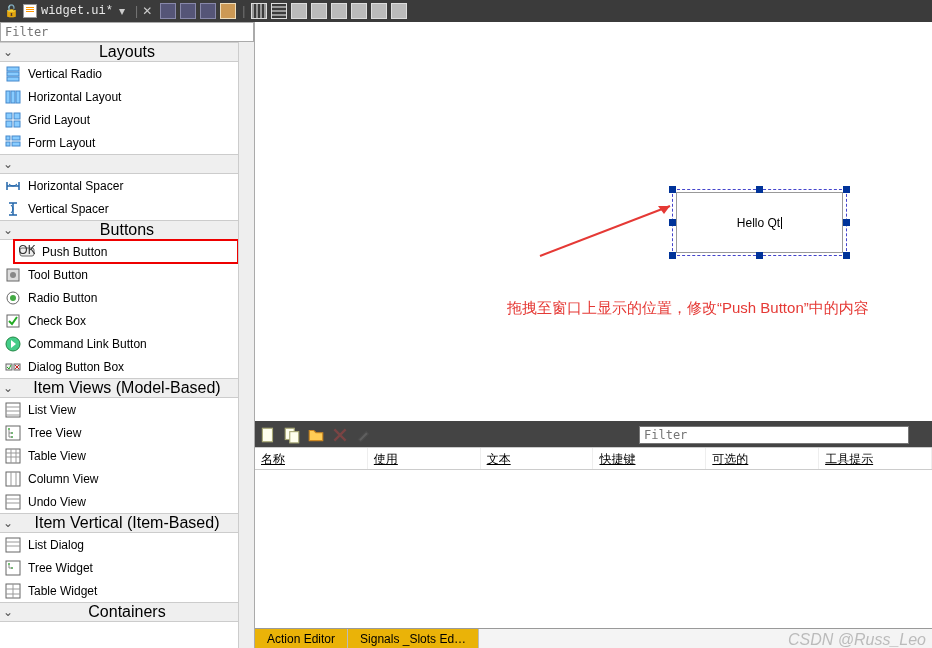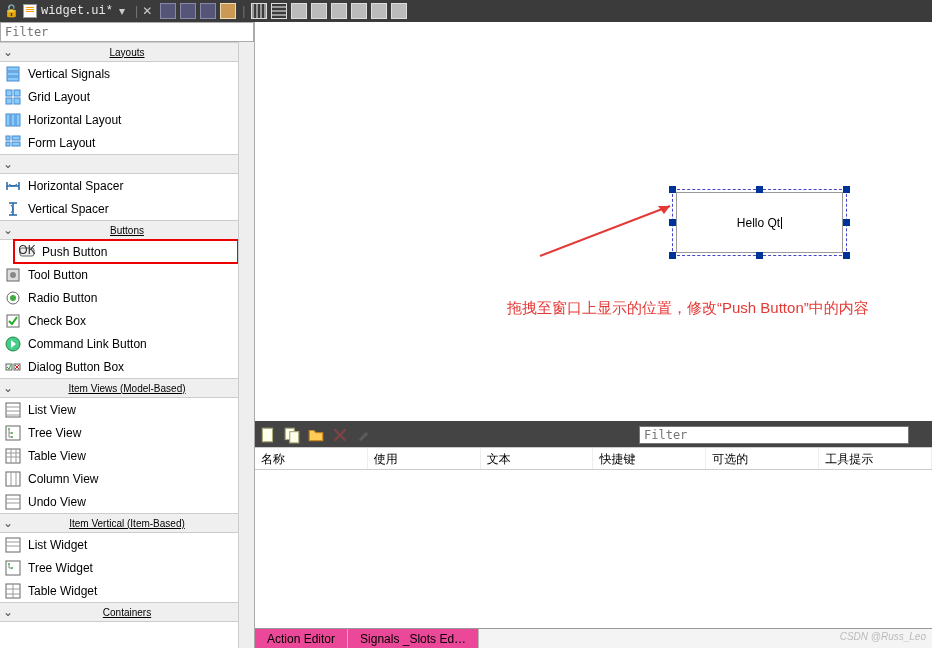--- a/index.html
+++ b/index.html
@@ -17,21 +17,21 @@
 .titlebar .tb-btn.l { background:#bbb; border-color:#ddd; }
 
 .main { display: flex; height: calc(648px - 22px); }
 
 .sidebar { width: 255px; border-right: 1px solid #aaa; display: flex; flex-direction: column; background:#fff; }
 .filter-box { height: 20px; border: 1px solid #aaa; background:#fff; }
 .filter-box input { width:100%; height:100%; border:none; outline:none; font-family: monospace; color:#777; padding:0 4px; }
 
 .cat-header { display:flex; align-items:center; height:20px; background:#efefef; border-top:1px solid #ccc; border-bottom:1px solid #ccc; }
 .cat-header .chev { width:16px; text-align:center; color:#555; user-select:none; }
-.cat-header .label { flex:1; text-align:center; font-size:10px;text-decoration:underline; }
+.cat-header .label { flex:1; text-align:center; font-size:16px; }
 
 .tree { overflow-y:auto; flex:1; }
 .tree .item { display:flex; align-items:center; height:23px; padding-left:4px; cursor:default; }
 .tree .item.sel { outline:2px solid #e00; outline-offset:-1px; z-index:2; position:relative;margin-left:14px; }
 .tree .item .icon { width:18px; height:16px; margin-right:6px; display:inline-flex; align-items:center; justify-content:center; }
 .tree .item .icon svg { width:16px; height:16px; }
 
 .canvas-area { flex:1; display:flex; flex-direction:column; position:relative; }
 .form-canvas { flex:1; background:#fff; background-image: radial-gradient(#999 0.6px, transparent 0.6px); background-size:10px 10px; position:relative; border-bottom:2px solid #444; overflow:hidden; }
 .button-widget { position:absolute; left:421px; top:170px; width:167px; height:61px; background:#fff; border:1px solid #999; display:flex; align-items:center; justify-content:center; font-family:monospace; }
@@ -40,26 +40,26 @@
 .sel-dashed { position:absolute; border:1px dashed #44c; pointer-events:none; }
 .handle { position:absolute; width:7px; height:7px; background:#003399; }
 .arrow-line { position:absolute; left:275px; top:174px; width:150px; height:70px; pointer-events:none; }
 .annotation { position:absolute; left:252px; top:277px; color:#e53935; font-size:15px; }
 
 .action-panel { height:225px; background:#fff; display:flex; flex-direction:column; }
 .action-toolbar { height:24px; background:#444; display:flex; align-items:center; padding:0 4px; gap:6px; }
 .action-toolbar .ico { width:18px; height:18px; display:inline-flex; align-items:center; justify-content:center; }
 .action-toolbar .filter2 { flex:1; margin-left:auto; }
 .action-toolbar .filter2 input { width:100%; height:18px; border:1px solid #777; font-family:monospace; color:#444; padding:0 4px; background:#fff; }
-.action-table { flex:1; border-top:1px solid #ccc; }
+.action-table { flex:1; border-top:1px solid #ccc;text-decoration:underline; }
 .action-table .hdr { display:flex; height:22px; border-bottom:1px solid #ccc; }
 .action-table .hdr .col { flex:1; padding:3px 6px; border-right:1px solid #eee; }
 .tabs { height:20px; display:flex; border-top:1px solid #999; background:#f4f4f4; font-family:monospace; align-items:center; position:relative; }
-.tabs .tab { padding:2px 12px; border-right:1px solid #bbb; background:#ec4899; height:100%; display:flex; align-items:flex-end; }
-.watermark { position:absolute; right:6px; top:2px; color:#bbb; font-style:italic; font-size:10px; }
+.tabs .tab { padding:2px 12px; border-right:1px solid #bbb; background:#eab308; height:100%; display:flex; align-items:flex-end; }
+.watermark { position:absolute; right:6px; top:2px; color:#bbb; font-style:italic; font-size:16px; }
 
 .scrollbar-v { width:16px; background:#eee; border-left:1px solid #ccc; }
 .side-wrap { display:flex; flex:1; min-height:0; }
 </style>
 </head>
 <body>
 
 <div class="titlebar">
   <span style="color:#888;margin-right:4px;">🔓</span>
   <span class="doc-icon"></span>
@@ -96,46 +96,46 @@
         <span class="label">Layouts</span>
       </div>
       <div class="item">
             <span class="icon">
               <svg viewBox="0 0 16 16">
                 <rect x="2" y="1" width="12" height="4" fill="#8cf" stroke="#48c"></rect>
                 <rect x="2" y="6" width="12" height="4" fill="#8cf" stroke="#48c"></rect>
                 <rect x="2" y="11" width="12" height="4" fill="#8cf" stroke="#48c"></rect>
               </svg>
             </span>
-            <span>Vertical Signals</span>
+            <span>Vertical Radio</span>
+          </div>
+      <div class="item">
+            <span class="icon">
+              <svg viewBox="0 0 16 16">
+                <rect x="1" y="2" width="4" height="12" fill="#8cf" stroke="#48c"></rect>
+                <rect x="6" y="2" width="4" height="12" fill="#8cf" stroke="#48c"></rect>
+                <rect x="11" y="2" width="4" height="12" fill="#8cf" stroke="#48c"></rect>
+              </svg>
+            </span>
+            <span>Horizontal Layout</span>
           </div>
       <div class="item">
             <span class="icon">
               <svg viewBox="0 0 16 16">
                 <rect x="1" y="1" width="6" height="6" fill="#8cf" stroke="#48c"></rect>
                 <rect x="9" y="1" width="6" height="6" fill="#8cf" stroke="#48c"></rect>
                 <rect x="1" y="9" width="6" height="6" fill="#8cf" stroke="#48c"></rect>
                 <rect x="9" y="9" width="6" height="6" fill="#8cf" stroke="#48c"></rect>
               </svg>
             </span>
             <span>Grid Layout</span>
           </div>
       <div class="item">
             <span class="icon">
               <svg viewBox="0 0 16 16">
-                <rect x="1" y="2" width="4" height="12" fill="#8cf" stroke="#48c"></rect>
-                <rect x="6" y="2" width="4" height="12" fill="#8cf" stroke="#48c"></rect>
-                <rect x="11" y="2" width="4" height="12" fill="#8cf" stroke="#48c"></rect>
-              </svg>
-            </span>
-            <span>Horizontal Layout</span>
-          </div>
-      <div class="item">
-            <span class="icon">
-              <svg viewBox="0 0 16 16">
                 <rect x="1" y="1" width="4" height="4" fill="#8cf" stroke="#48c"></rect>
                 <rect x="7" y="1" width="8" height="4" fill="#8cf" stroke="#48c"></rect>
                 <rect x="1" y="7" width="4" height="4" fill="#8cf" stroke="#48c"></rect>
                 <rect x="7" y="7" width="8" height="4" fill="#8cf" stroke="#48c"></rect>
               </svg>
             </span>
             <span>Form Layout</span>
           </div>
 
       <div class="cat-header">
@@ -286,21 +286,21 @@
         <span class="label">Item Vertical (Item-Based)</span>
       </div>
       <div class="item">
             <span class="icon">
               <svg viewBox="0 0 16 16">
                 <rect x="1" y="1" width="14" height="14" fill="#fff" stroke="#666"></rect>
                 <line x1="1" y1="5" x2="15" y2="5" stroke="#999"></line>
                 <line x1="1" y1="9" x2="15" y2="9" stroke="#999"></line>
               </svg>
             </span>
-            <span>List Widget</span>
+            <span>List Dialog</span>
           </div>
       <div class="item">
             <span class="icon">
               <svg viewBox="0 0 16 16">
                 <rect x="1" y="1" width="14" height="14" fill="#fff" stroke="#666"></rect>
                 <circle cx="4" cy="4" r="1" fill="#4a4"></circle>
                 <circle cx="7" cy="8" r="1" fill="#4a4"></circle>
                 <path d="M4 5 L4 8 L7 8" stroke="#888" fill="none"></path>
               </svg>
             </span>

